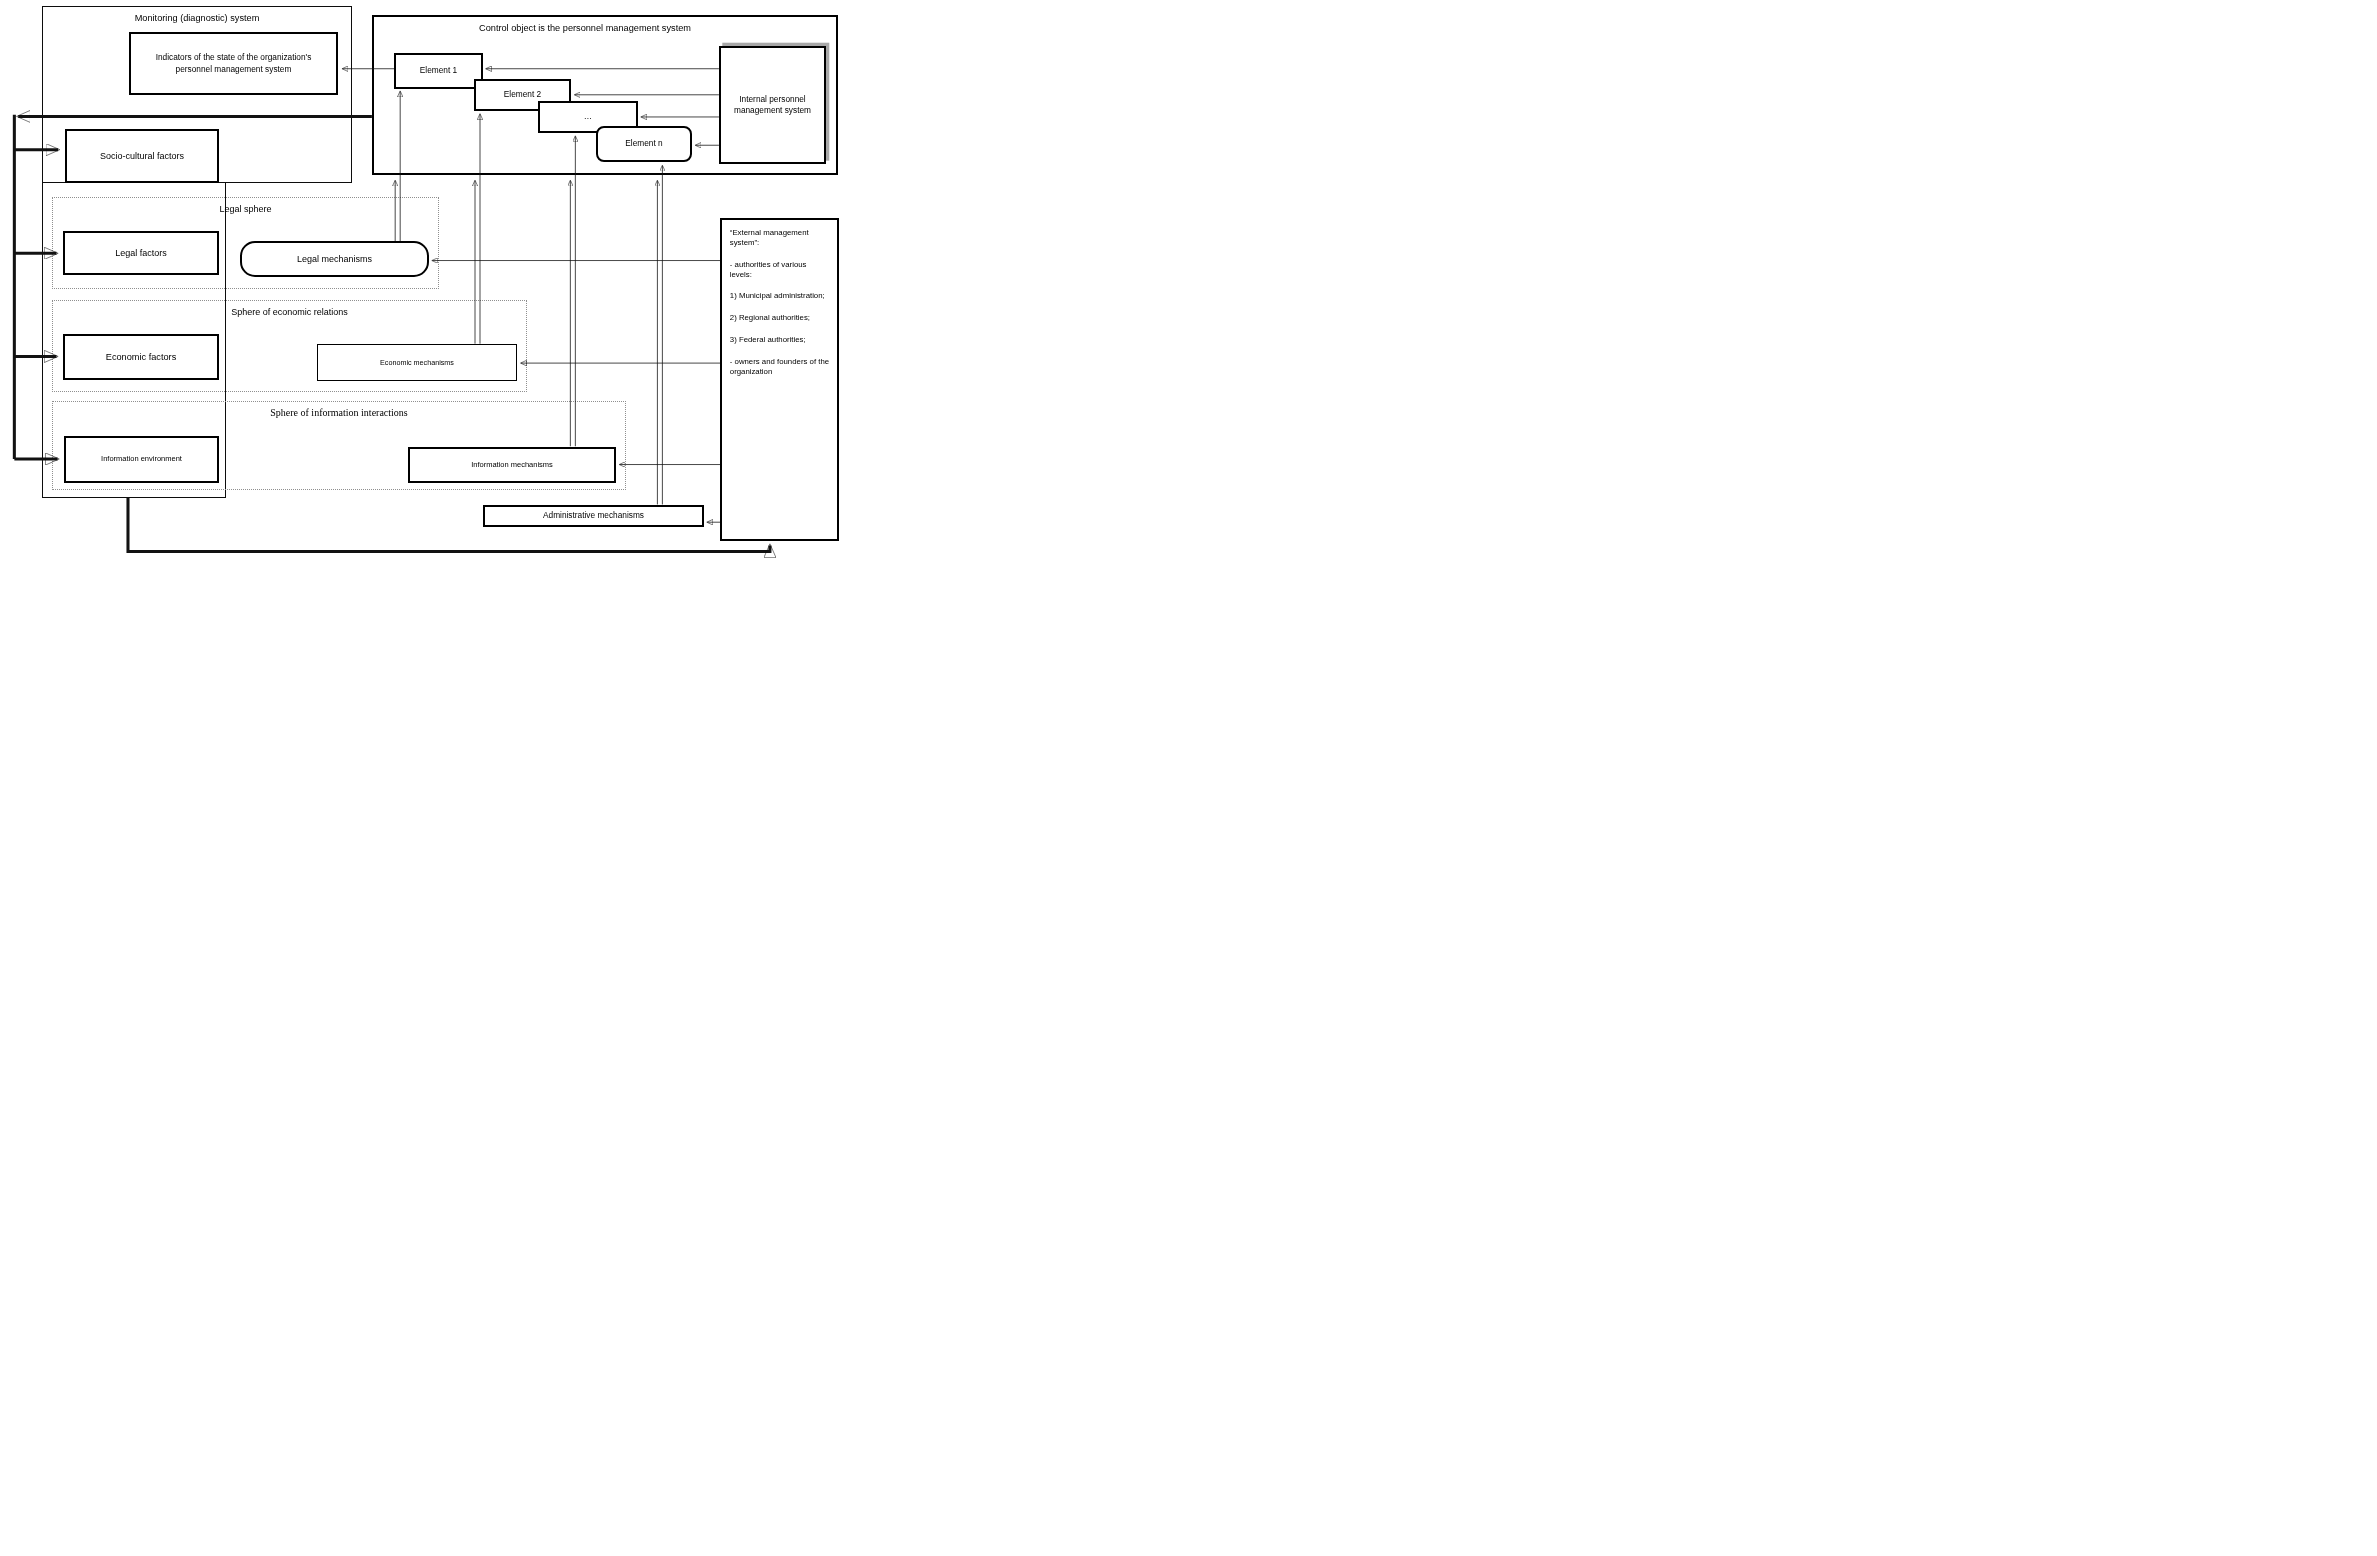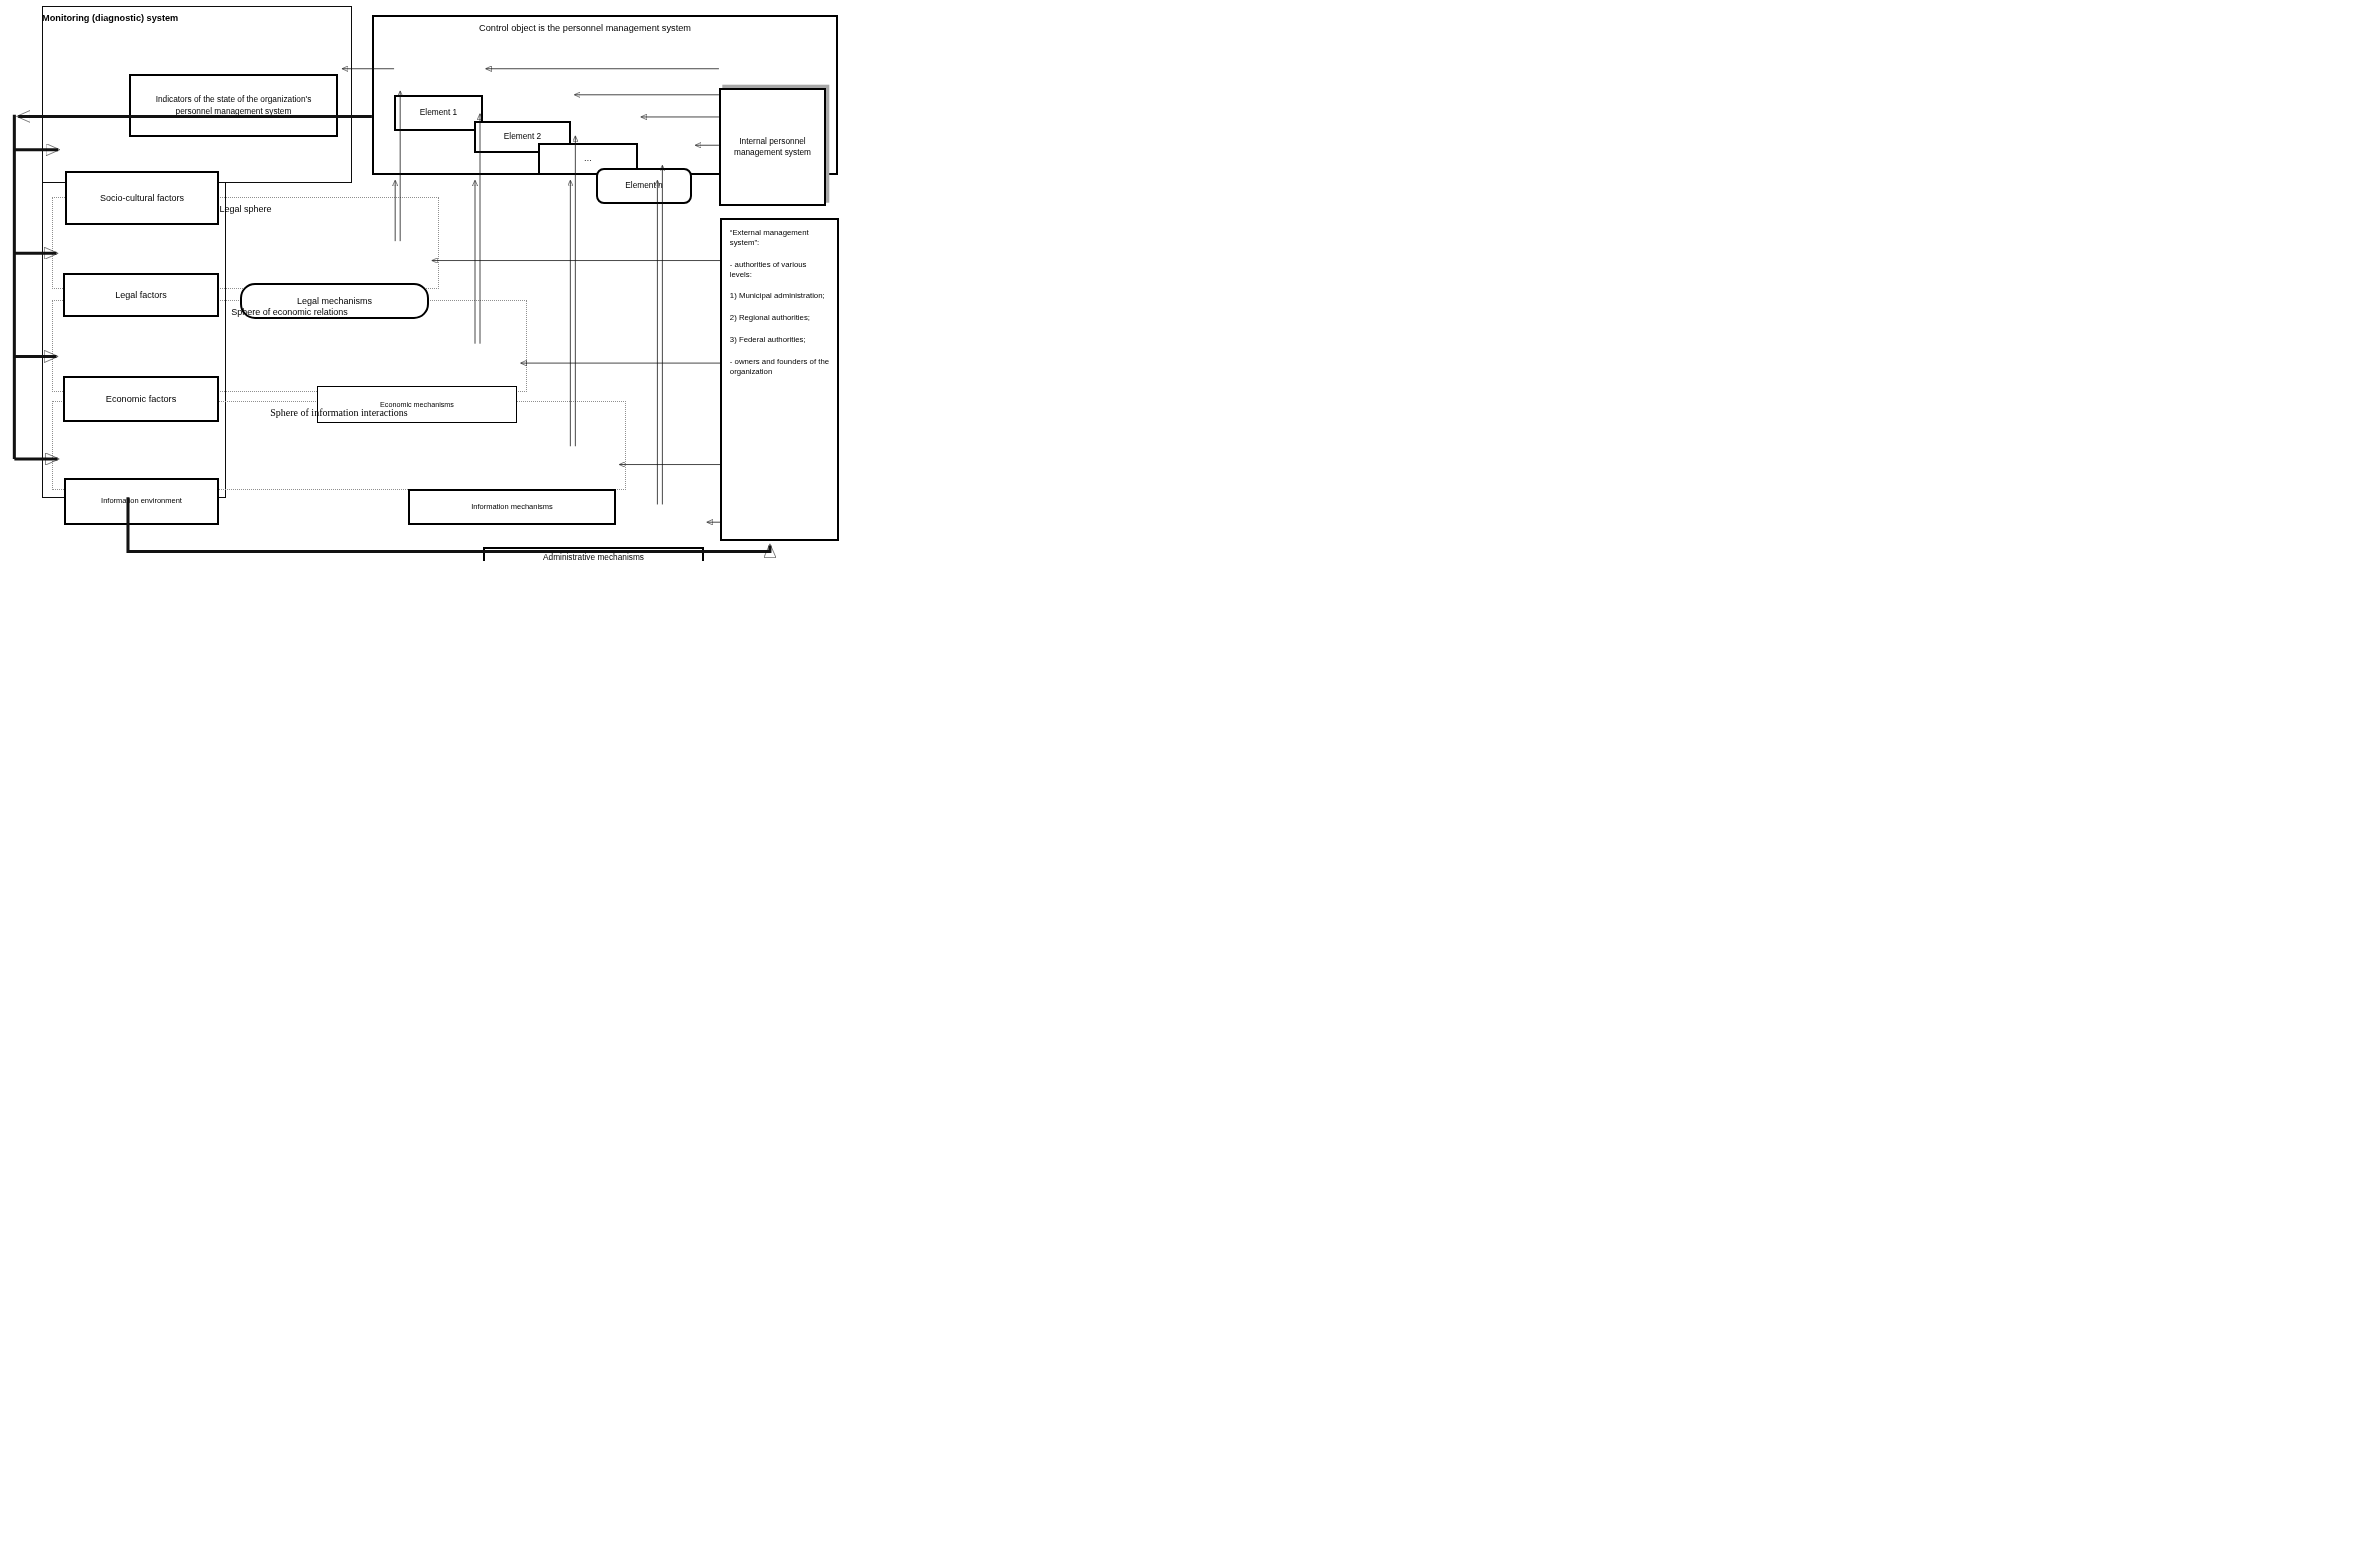--- a/index.html
+++ b/index.html
@@ -1,29 +1,29 @@
 <!DOCTYPE html>
 <html style="font-size:9px"><head>
 <meta charset="utf-8">
 <style>
   html,body{margin:0;padding:0;background:#ffffff;}
   body{font-family:"Liberation Sans", sans-serif; color:#000;}
   #canvas{position:relative;width:858px;height:561px;background:#fff;overflow:hidden;}
 
   .box{position:absolute;background:#fff;box-sizing:border-box;display:flex;
        align-items:center;justify-content:center;text-align:center;z-index:2;line-height:1.35;}
-  .thick{border:2.2px solid #000;margin-top:42px;}
+  .thick{border:2.2px solid #000;}
   .container-thin{position:absolute;box-sizing:border-box;border:1.1px solid #0c0c0c;background:transparent;z-index:0;}
   .dotted{position:absolute;box-sizing:border-box;border:0.9px dotted #8f8f8f;background:transparent;z-index:1;}
   .sphere-title{position:absolute;z-index:2;text-align:center;font-size:9px;}
 
   
   #mon-upper{left:42px;top:6.1px;width:310px;height:177px;}
   #mon-lower{left:42px;top:183px;width:184px;height:315px;border-top:none;}
-  #mon-title{position:absolute;left:42px;top:13.3px;width:310px;text-align:left;font-size:9.2px;z-index:2;font-weight:bold;}
+  #mon-title{position:absolute;left:42px;top:13.3px;width:310px;text-align:center;font-size:9.2px;z-index:2;}
   #indicators{left:129px;top:32px;width:209px;height:63px;font-size:8.3px;padding:2.2px 7.8px;}
 
   
   #control{position:absolute;left:372px;top:15px;width:466px;height:160px;border:2.8px solid #000;
            box-sizing:border-box;background:#fff;z-index:1;}
   #control-title{position:absolute;left:352px;top:23px;width:466px;text-align:center;font-size:9.2px;z-index:2;}
   #el1{left:394px;top:53px;width:89px;height:36px;font-size:8.3px;z-index:3;}
   #el2{left:474px;top:79px;width:97px;height:32px;font-size:8.3px;z-index:4;}
   #el3{left:538px;top:101px;width:100px;height:32px;font-size:8.3px;z-index:5;}
   #eln{left:596px;top:126px;width:96px;height:36px;font-size:8.3px;z-index:6;border-radius:8px;}

